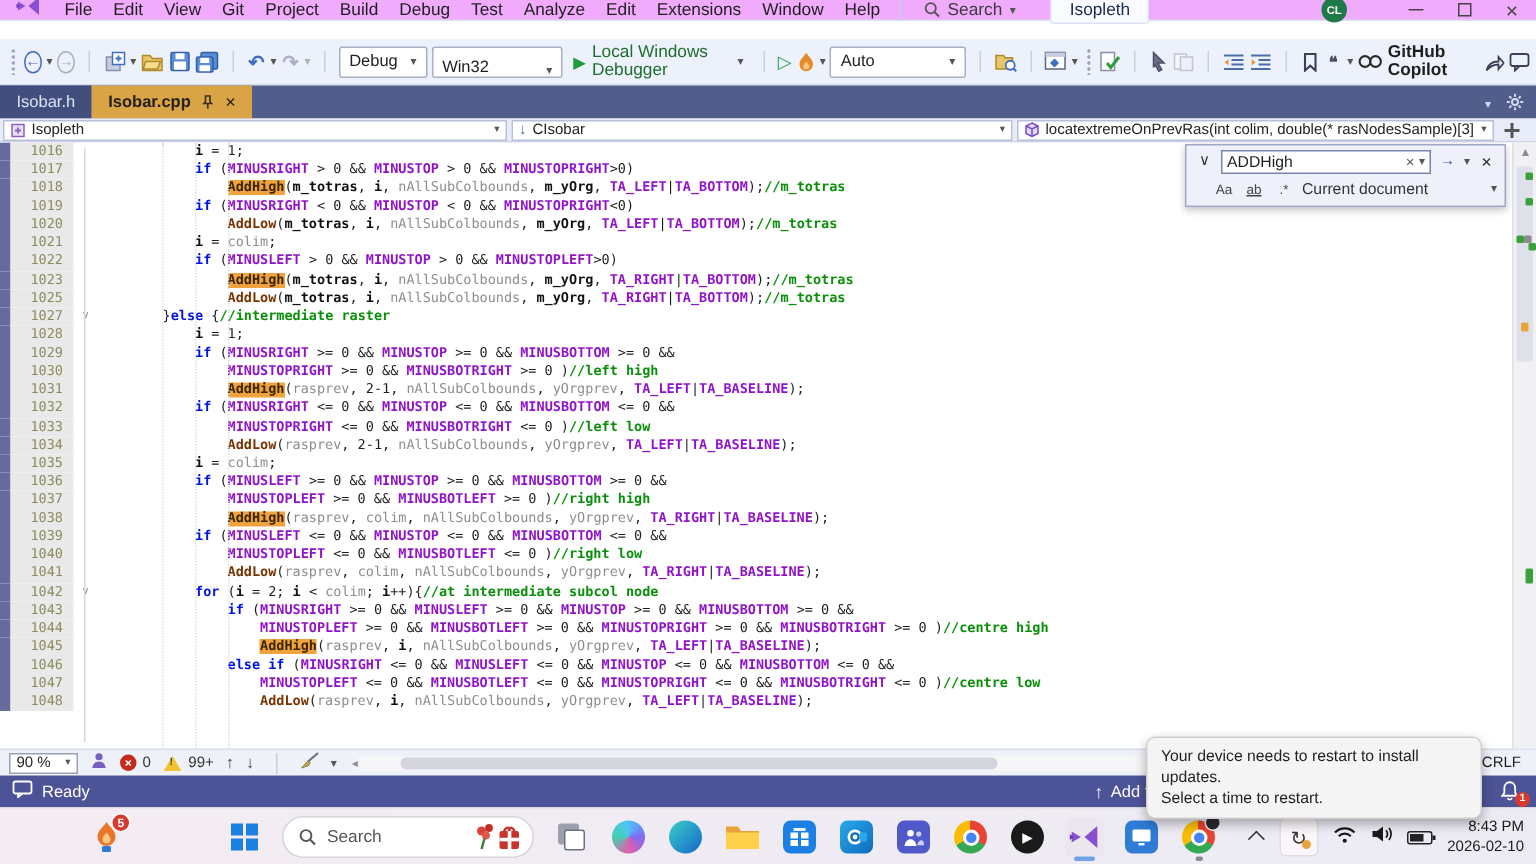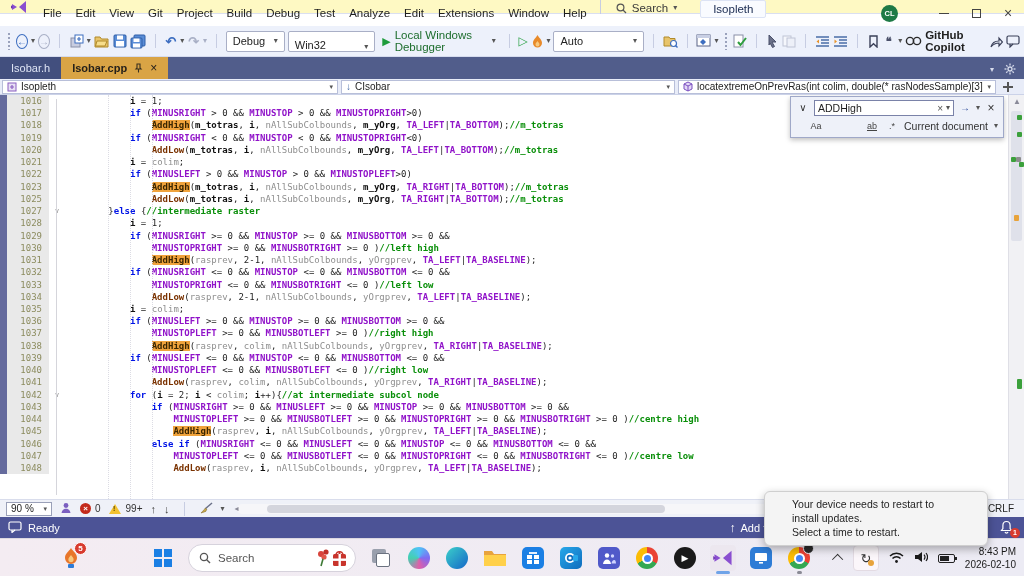--- a/index.html
+++ b/index.html
@@ -1,22 +1,22 @@
 <!DOCTYPE html>
 <html><head>
 <meta charset="utf-8">
 <style>
   html,body{margin:0;padding:0;background:#222;}
   *{box-sizing:border-box;}
   .screen{position:relative;width:1024px;height:576px;overflow:hidden;background:#fff;
     font-family:"Liberation Sans",sans-serif;-webkit-font-smoothing:antialiased;}
 
   
-  .titlebar{position:absolute;left:0;top:0;width:100%;height:14px;background:#fef9c3;
-    display:flex;align-items:flex-start;border-bottom:1px solid #DADFF0;}
+  .titlebar{position:absolute;left:0;top:0;width:100%;height:14px;background:#f0abfc;
+    display:flex;align-items:center;border-bottom:1px solid #DADFF0;}
   .vslogo{margin:0 8px 0 10px;flex:none;}
   .menu-item{font-size:11.5px;color:#1E1E1E;padding:0 7px;line-height:26px;cursor:default;}
   .tb-sep{width:1px;height:14px;background:#C7CDE2;margin:0 6px;}
   .search-box{display:flex;align-items:center;gap:5px;padding:2px 9px;font-size:11.5px;color:#3A3A3A;border-radius:3px;}
   .caret{font-size:8px;color:#555;line-height:1;}
   .sol-badge{margin-left:14px;background:#F9FBFF;border:1px solid #DCE3F4;border-radius:2px;
     padding:2px 12px;font-size:11.5px;color:#17284E;}
   .tb-right{margin-left:auto;display:flex;align-items:center;}
   .avatar{width:17px;height:17px;border-radius:50%;background:#1E7A46;color:#fff;font-size:7.5px;
     font-weight:bold;display:flex;align-items:center;justify-content:center;margin-right:30px;}
@@ -121,21 +121,21 @@
   .sb-right{margin-left:auto;display:flex;align-items:center;gap:16px;}
   .sb-item{display:flex;align-items:center;gap:5px;}
   .sb-caret{font-size:7px;}
   .bell-wrap{position:relative;width:16px;height:16px;}
   .badge{position:absolute;border-radius:50%;background:#D83B2E;color:#fff;font-weight:bold;
     display:flex;align-items:center;justify-content:center;}
   .bell-badge{right:-4px;bottom:-2px;width:10px;height:10px;font-size:7px;}
 
   
   .toast{position:absolute;left:764px;top:491px;width:224px;background:#F4F4F4;border:1px solid #CFCFCF;
-    border-radius:6px;padding:5px 27px;font-size:10.5px;color:#1F1F1F;line-height:1.35;
+    border-radius:6px;padding:5px 9px;font-size:10.5px;color:#1F1F1F;line-height:1.35;
     box-shadow:0 3px 8px rgba(0,0,0,.3);z-index:40;}
 
   
   .taskbar{position:absolute;left:0;top:538px;width:100%;height:38px;
     background:linear-gradient(90deg,#F4ECF2,#ECEBF4);border-top:1px solid #DCD8E0;}
   .widgets{position:absolute;left:58px;top:6px;width:28px;height:26px;}
   .wbadge{right:-3px;top:-3px;width:13px;height:13px;font-size:8px;border:1px solid #fff;}
   .tk-center{position:absolute;left:150px;top:4px;display:flex;align-items:center;gap:12px;height:30px;}
   .tk-ico{width:26px;height:26px;display:flex;align-items:center;justify-content:center;position:relative;flex:none;}
   .start-grid{width:18px;height:18px;display:grid;grid-template-columns:8px 8px;grid-template-rows:8px 8px;gap:2px;}
@@ -627,21 +627,21 @@
           <span style="flex:1;">ADDHigh</span>
           <span style="font-size:10px;color:#555;">×</span>
           <span class="caret">▾</span>
         </span>
         <span class="fp-btn" style="color:#2A4A9A;font-weight:bold;">→</span>
         <span class="caret">▾</span>
         <span class="fp-btn" style="font-size:12px;">×</span>
       </div>
       <div class="fp-row">
         <span class="fp-toggle">Aa</span>
-        <span class="fp-toggle" style="text-decoration:underline;margin-left:36px;">ab</span>
+        <span class="fp-toggle" style="text-decoration:underline;">ab</span>
         <span class="fp-toggle">.*</span>
         <span class="fp-scope">
           <span>Current document</span>
           <span class="caret" style="margin-left:auto;">▾</span>
         </span>
       </div>
     </div>
 
     <div class="vscroll">
       <div class="vs-arrow">▲</div>

